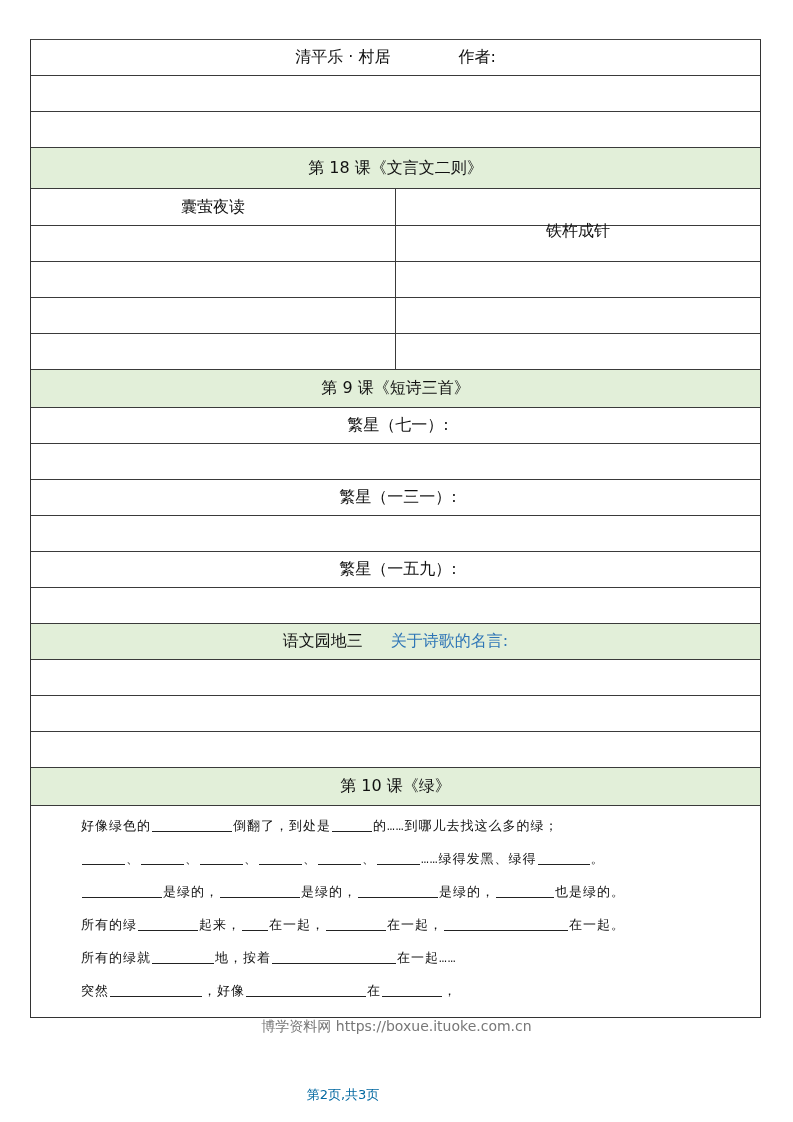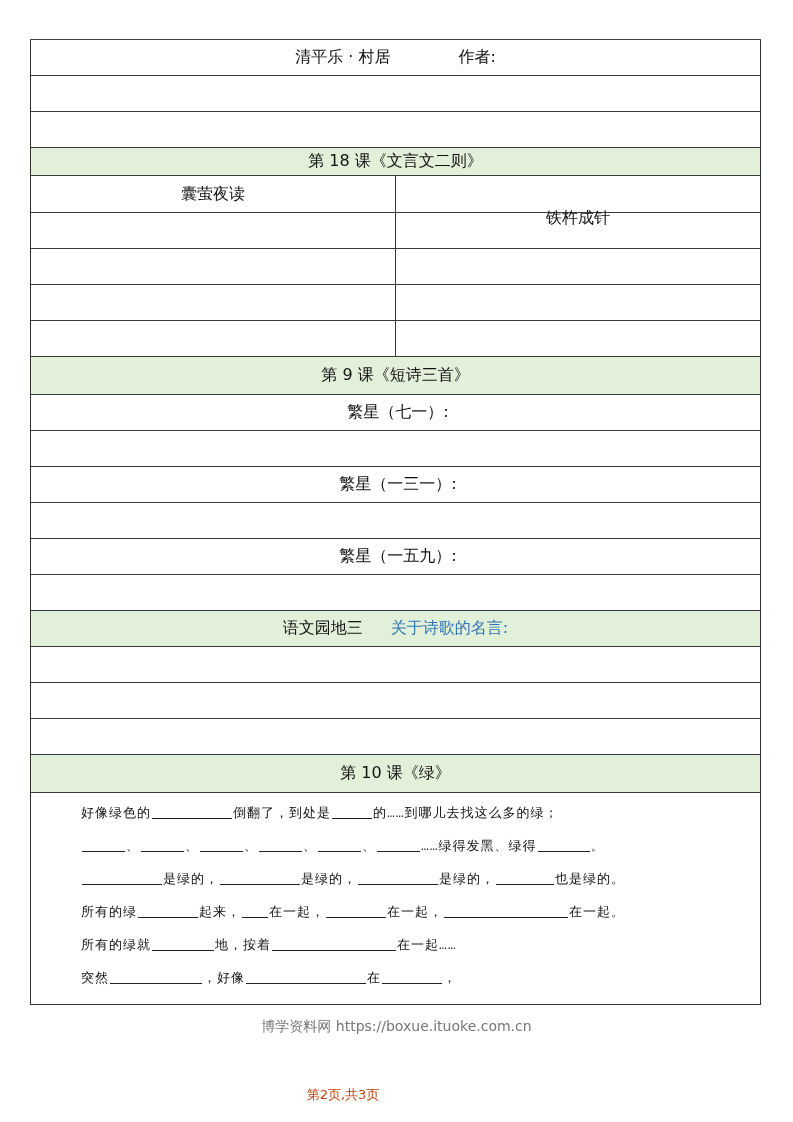--- a/index.html
+++ b/index.html
@@ -5,42 +5,42 @@
   html, body { margin: 0; padding: 0; background: #ffffff; }
   body { width: 793px; height: 1122px; position: relative; overflow: hidden;
          font-family: "DejaVu Sans", "Liberation Sans", sans-serif; color: #111; }
   .sheet { position: absolute; left: 30px; top: 39px; width: 731px;
            border: 1px solid #333; border-top: 1.5px solid #444; box-sizing: border-box; }
   .row { box-sizing: border-box; border-bottom: 1px solid #3a3a3a; display: flex;
          align-items: center; position: relative; }
   .row.last { border-bottom: none; }
   .hdr { background: #e2efd9; justify-content: center; font-size: 16px; height: 37px; }
   .hdr.h38 { height: 38px; }
-  .hdr.h39 { height: 28px; }
+  .hdr.h39 { height: 41px; }
   .plain { height: 36px; gap: 12px; }
   .center { justify-content: center; font-size: 16px; }
   .left { justify-content: center; padding-left: 5px; font-size: 16px; }
   .split { height: 36px; display: flex; padding: 0; }
   .split .cell { flex: 0 0 365px; height: 100%; box-sizing: border-box;
                  display: flex; align-items: center; justify-content: center; font-size: 16px; }
   .split .cell.c1 { border-right: 1px solid #3a3a3a; }
   .split .cell.c2 { flex: 1 1 auto; margin-top: 48px; }
   .gap { display: inline-block; width: 44px; }
   .blue { color: #2e75b6; }
   .gap2 { display: inline-block; width: 28px; }
   .prose { display: block; height: 211px; padding: 4px 0 0 50px; box-sizing: border-box;
            font-family: Liberation Mono, monospace; font-size: 13px;
            letter-spacing: 1px; }
   .prose .line { height: 33px; line-height: 33px; white-space: nowrap; }
   .blank { display: inline-block; border-bottom: 1px solid #222; height: 18px;
            vertical-align: -2px; margin: 0 1px; }
   .footer-site { position: absolute; top: 1018px; left: 0; width: 793px; text-align: center;
                  font-size: 14px; color: #777; font-family: "DejaVu Sans", sans-serif; }
   .footer-page { position: absolute; top: 1086px; left: 0; width: 686px; text-align: center;
-                 font-size: 13px; color: #c2410c; font-family: "DejaVu Sans", sans-serif; }
+                 font-size: 13px; color: #0369a1; font-family: "DejaVu Sans", sans-serif; }
 </style>
 </head>
 <body>
 
 <div class="sheet">
 
   <div class="row plain center">
     <span>清平乐 · 村居</span>
     <span class="gap"></span>
     <span>作者:</span>

